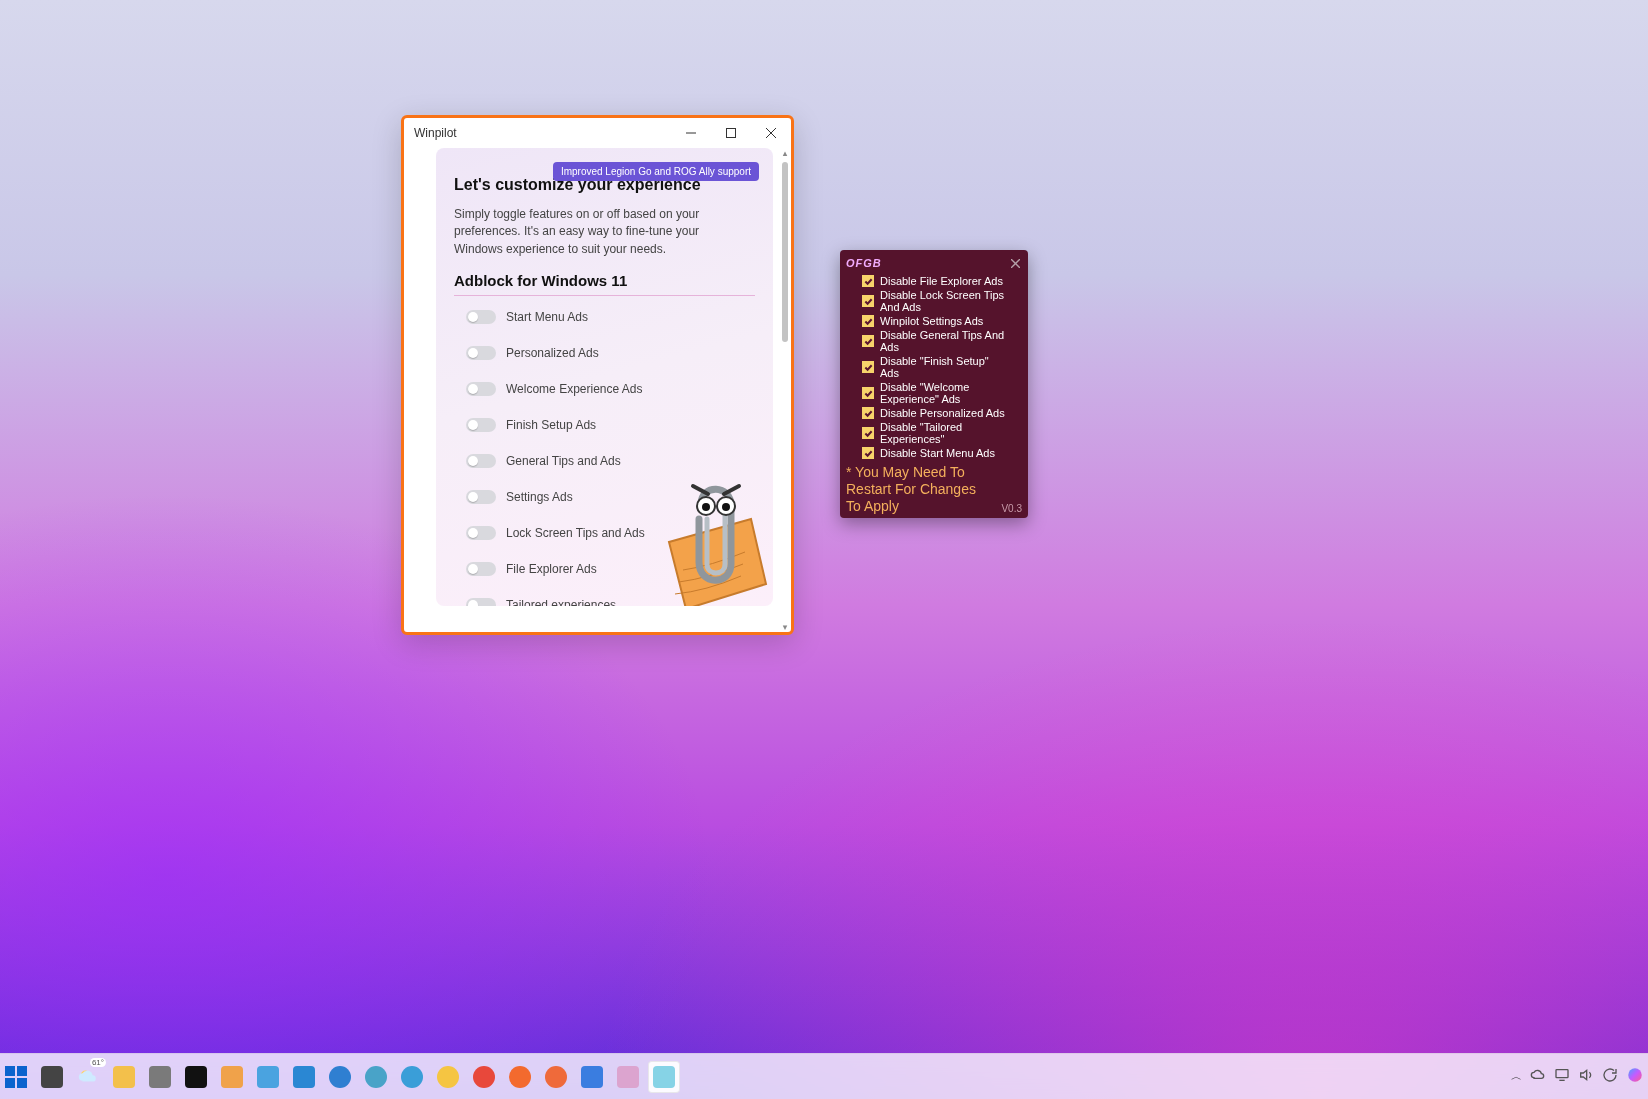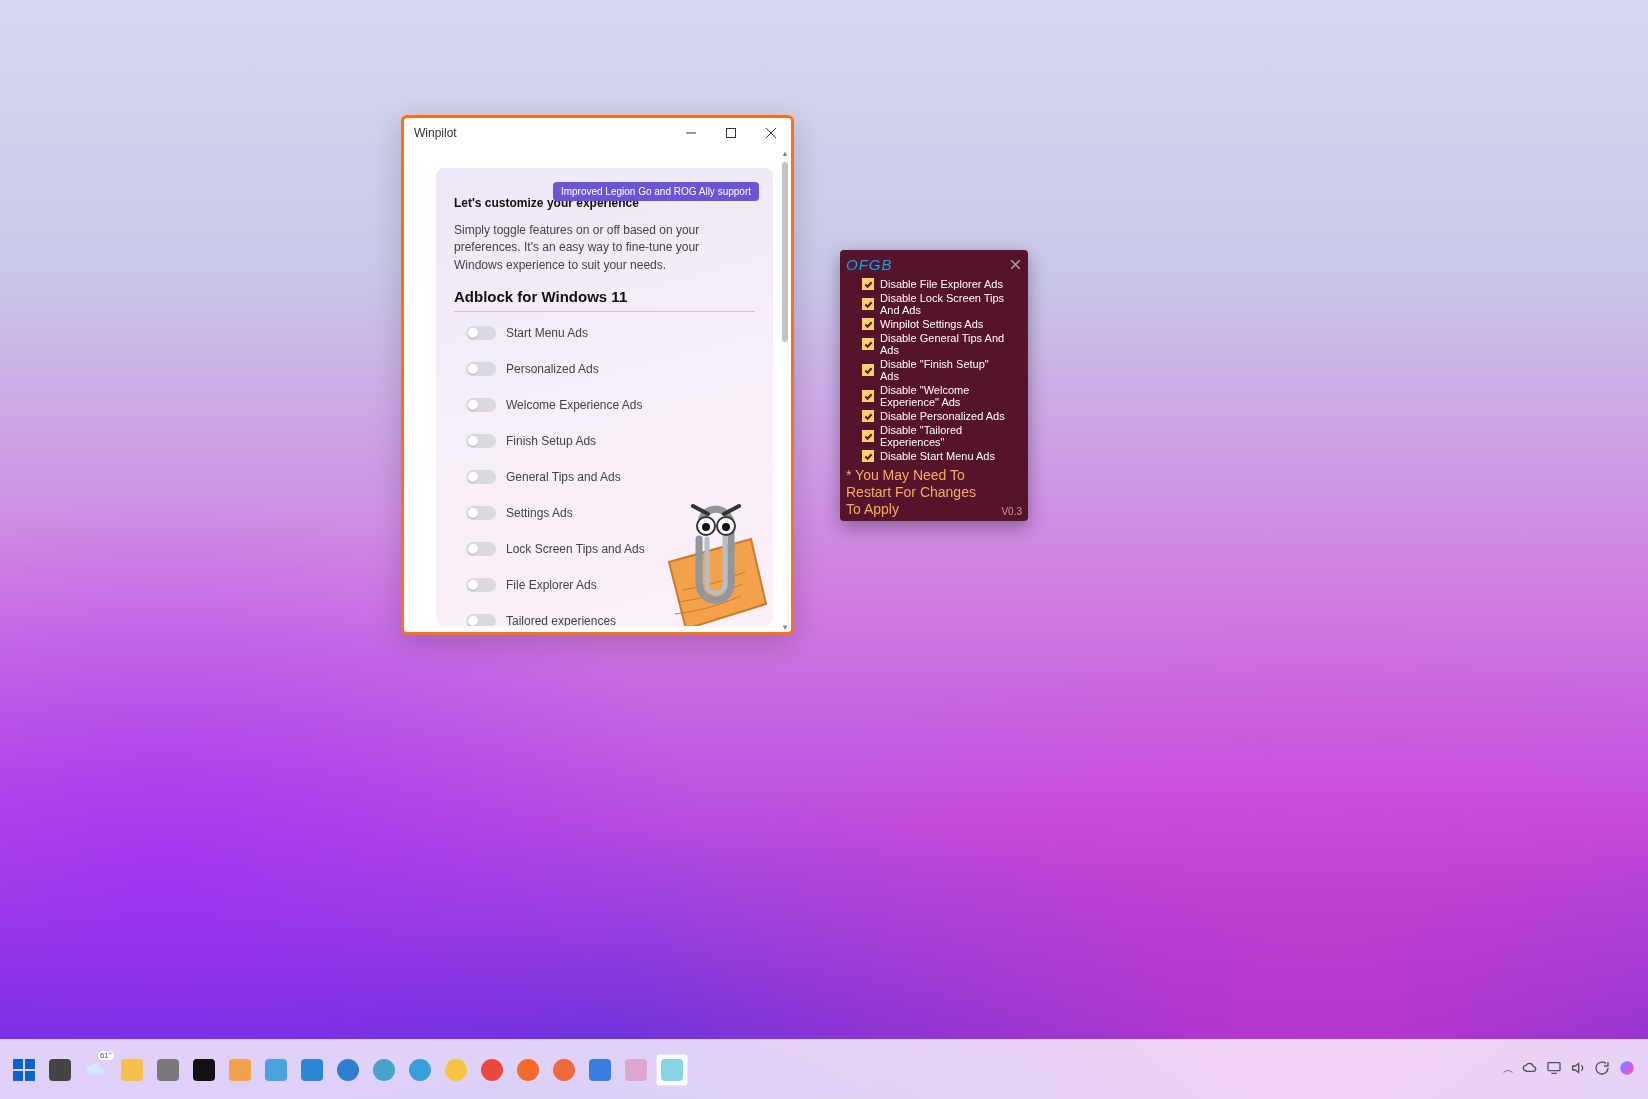--- a/index.html
+++ b/index.html
@@ -28,34 +28,34 @@
   .win-controls { display: flex; }
   .win-btn { width: 40px; height: 30px; display: flex; align-items: center; justify-content: center; color: #333; font-size: 12px; }
   .win-btn svg { width: 10px; height: 10px; stroke: #333; stroke-width: 1; fill: none; }
   .win-body { flex: 1; position: relative; padding: 0 10px 0 4px; }
   .win-scrollwrap { position: absolute; right: 2px; top: 0; bottom: 0; width: 8px; }
   .win-scrollup, .win-scrolldn { position: absolute; left: 0; width: 8px; height: 10px; color:#888; font-size:9px; text-align:center; }
   .win-scrollup { top: 0; } .win-scrolldn { bottom: 0; }
   .win-thumb { position: absolute; top: 14px; left: 1px; width: 6px; height: 180px; background: #c3c3c3; border-radius: 3px; }
 
   .panel {
-    margin: 20px 8px 0 28px;
+    margin: 0 8px 0 28px;
     padding: 18px 18px 12px 18px;
     border-radius: 8px;
     background: linear-gradient(165deg, #efe6f7 0%, #f6eef8 50%, #fceffa 100%);
     height: 458px;
     position: relative;
     overflow: hidden;
   }
   .badge {
     position: absolute; top: 14px; right: 14px;
     background: #6b54d6; color: #fff;
     font-size: 10px; padding: 4px 8px; border-radius: 4px;
   }
-  .panel h1 { font-size: 12px; font-weight: 600; color: #111; margin-top: 10px; margin-bottom: 12px; }
+  .panel h1 { font-size: 16px; font-weight: 600; color: #111; margin-top: 10px; margin-bottom: 12px; }
   .panel .intro { font-size: 12px; color: #444; line-height: 1.45; margin-bottom: 14px; max-width: 260px; }
   .panel h2 { font-size: 15px; font-weight: 700; color: #111; margin-bottom: 6px; }
   .panel hr { border: none; border-top: 1px solid #e6b3da; margin-bottom: 12px; }
   .panel .desc { font-size: 12px; color: #444; line-height: 1.45; margin-bottom: 14px; }
   .toggles { display: flex; flex-direction: column; gap: 18px; padding-left:12px; }
   .toggle-row { display: flex; align-items: center; gap: 10px; height: 18px; }
   .toggle {
     width: 30px; height: 14px; border-radius: 8px;
     background: #d9d9de; position: relative; flex-shrink: 0;
   }
@@ -75,40 +75,40 @@
     left: 840px; top: 250px;
     width: 188px;
     background: #55132c;
     color: #fff;
     border-radius: 4px;
     box-shadow: 0 6px 18px rgba(0,0,0,0.35);
     padding: 6px 6px 4px 6px;
     font-size: 11px;
   }
   .ofgb-head { display:flex; align-items:center; justify-content:space-between; margin-bottom:4px;}
-  .ofgb-logo { font-family: Impact, "Arial Black", sans-serif; font-style: italic; font-weight: 400; letter-spacing: 1px; font-size: 15px; color: #0ea5e9; }
+  .ofgb-logo { font-family: Impact, "Arial Black", sans-serif; font-style: italic; font-weight: 700; letter-spacing: 1px; font-size: 11px; color: #f0abfc; }
   .ofgb-close { width:14px; height:14px; display:flex; align-items:center; justify-content:center; opacity:0.7; }
   .ofgb-close svg { width:9px; height:9px; stroke:#ddd; stroke-width:1.5; }
   .ofgb-item { display:flex; align-items:center; gap:6px; padding:1px 16px; }
   .ofgb-check {
     width:12px; height:12px; border:1px solid #f7d36b; background:#f7d36b;
     display:flex; align-items:center; justify-content:center; flex-shrink:0;
   }
   .ofgb-check svg { width:9px; height:9px; stroke:#5a1530; stroke-width:2.2; fill:none; }
   .ofgb-restart { color:#f4b05c; font-size:14px; margin-top:4px; line-height:1.2; padding-right:28px; }
   .ofgb-version { position:absolute; right:6px; bottom:4px; font-size:10px; color:#c79aa9; }
 
   
   .taskbar {
     position: absolute; left:0; right:0; bottom:0;
-    height: 60px;
+    height: 46px;
     background: rgba(255,255,255,0.78);
     backdrop-filter: blur(10px);
     display:flex; align-items:center;
-    padding: 0 8px;
+    padding: 0 0;
     border-top: 1px solid rgba(0,0,0,0.05);
   }
   .tb-icons { display:flex; align-items:center; gap:4px; }
   .tb-icon {
     width:32px; height:32px; border-radius:4px;
     display:flex; align-items:center; justify-content:center;
     font-size:18px; color:#333; position: relative;
   }
   .tb-icon.active { background: rgba(255,255,255,0.9); box-shadow: inset 0 0 0 1px rgba(0,0,0,0.08); }
   .tb-colored { width:22px; height:22px; border-radius:4px; }

